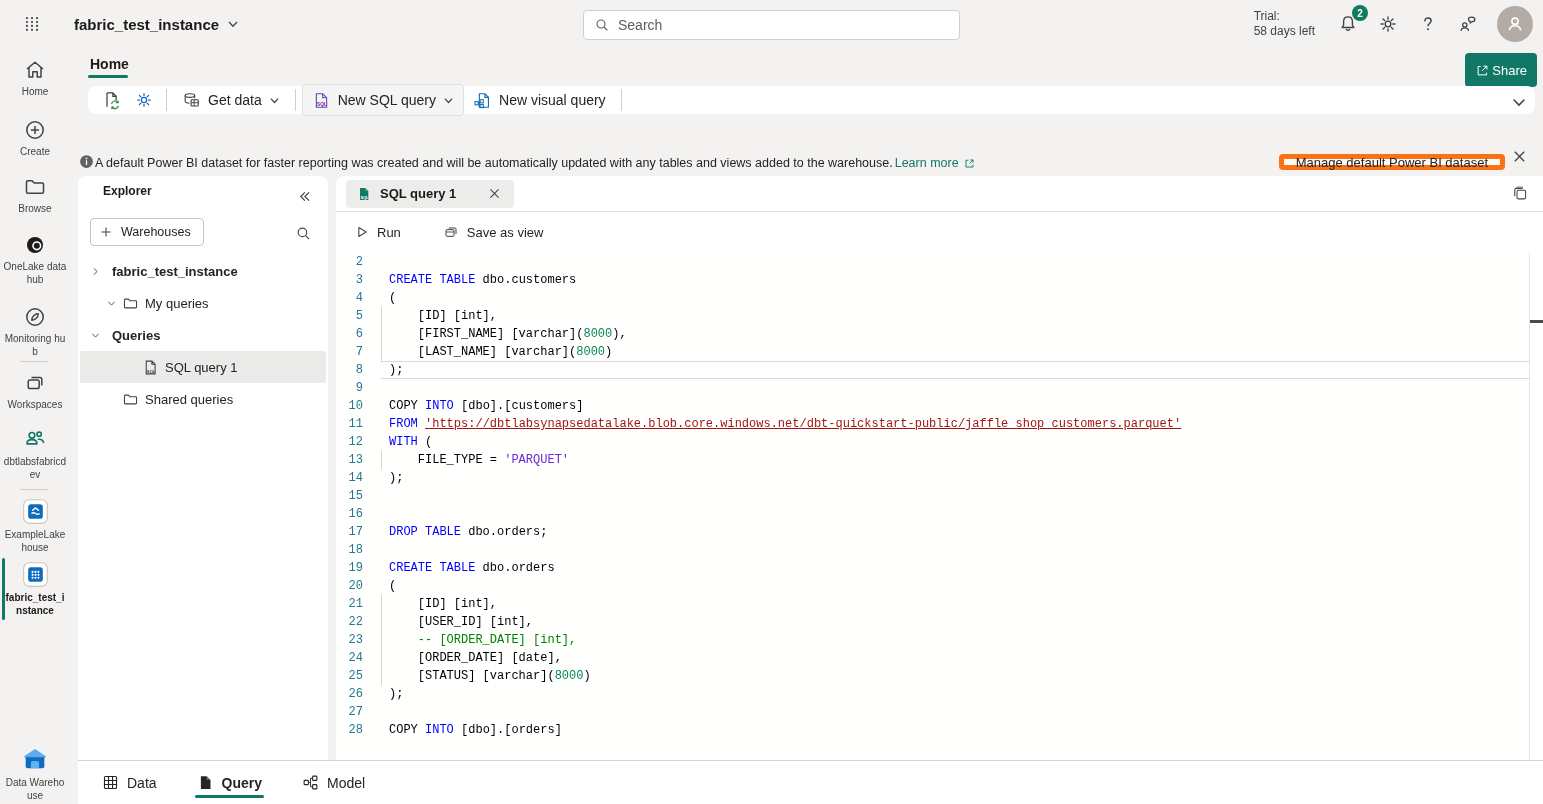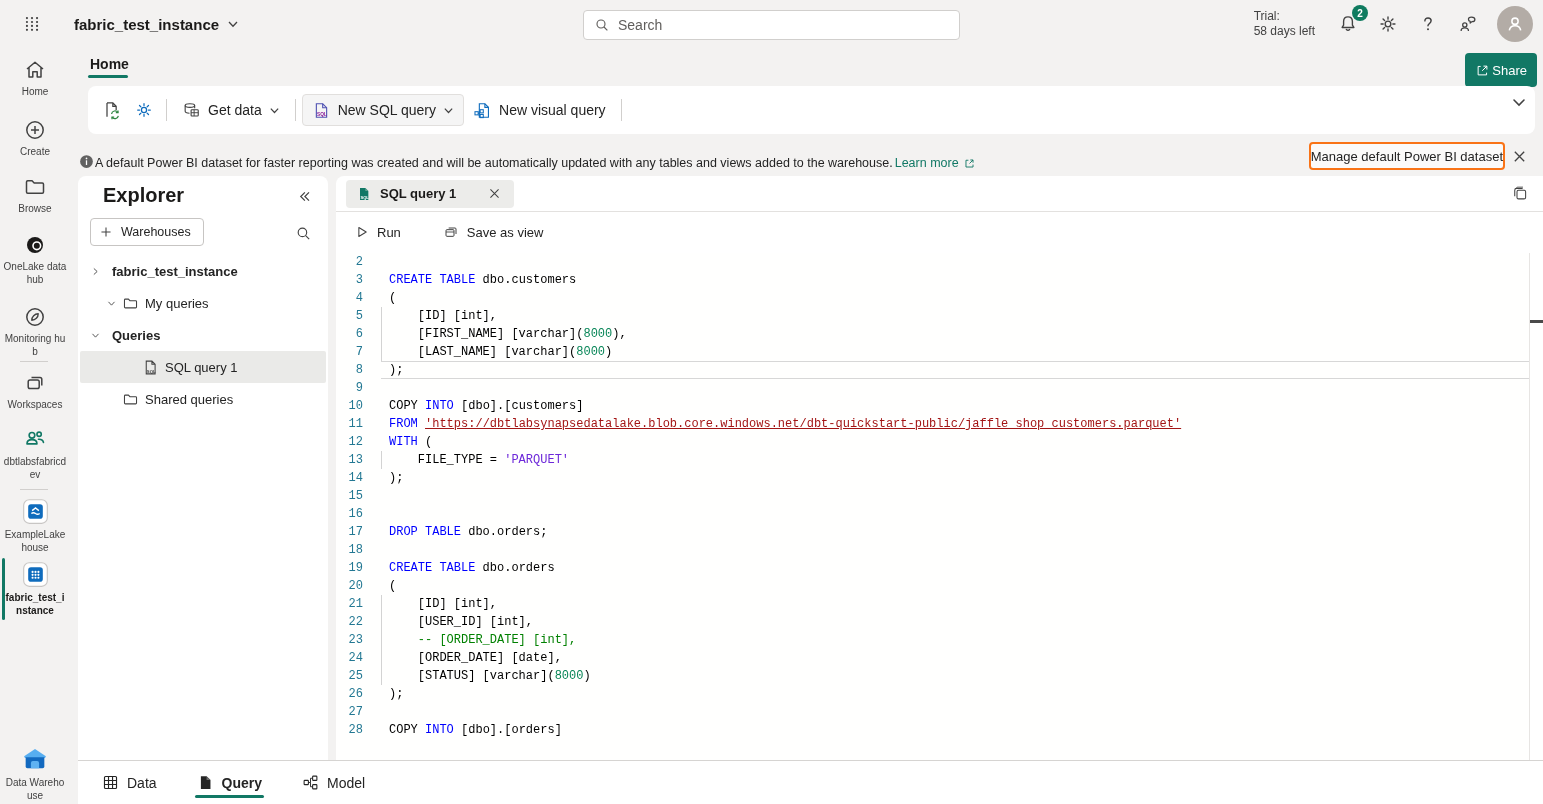--- a/index.html
+++ b/index.html
@@ -29,47 +29,47 @@
   #notif-badge { position:absolute; top:-2px; right:-3px; min-width:16px; height:16px; border-radius:8px; background:#0f7b5f; color:#fff; font-size:10px; font-weight:700; display:flex; align-items:center; justify-content:center; padding:0 3px; }
   #avatar { width:36px; height:36px; border-radius:50%; background:#b3aca6; display:flex; align-items:center; justify-content:center; margin-left:6px; }
 
   
   #home-row { left:78px; top:48px; right:0; height:34px; }
   #home-tab { left:10px; top:4px; font-size:14px; font-weight:600; color:#1b1a19; padding:4px 2px; cursor:pointer; }
   #home-underline { left:10px; top:27px; width:40px; height:3px; background:#117865; border-radius:2px; }
   #share-btn { right:6px; top:5px; height:34px; background:#117865; color:#fff; border-radius:4px; padding:0 10px; gap:2px; font-size:13px; cursor:pointer; }
 
   #toolbar-row { left:78px; top:82px; right:0; height:46px; }
-  #toolbar-card { left:10px; top:4px; right:8px; height:48px; background:#fff; border-radius:8px; display:flex; align-items:center; padding:0 8px; }
+  #toolbar-card { left:10px; top:4px; right:8px; height:28px; background:#fff; border-radius:8px; display:flex; align-items:center; padding:0 8px; }
   .tb-icon-btn { width:32px; height:32px; }
   .tb-divider { width:1px; height:22px; background:#d1cfcd; margin:0 6px; }
   .tb-btn { height:32px; display:flex; align-items:center; gap:7px; padding:0 9px; border-radius:4px; cursor:pointer; font-size:14px; color:#242424; }
   .tb-btn.boxed { background:#f5f5f5; border:1px solid #e1dfdd; }
   #ribbon-collapse { position:absolute; right:16px; top:12px; cursor:pointer; }
 
   
   #banner { left:68px; top:128px; right:0; height:42px; display:flex; align-items:flex-end; padding:0 10px; }
   #banner .msg { font-size:12.5px; color:#242424; }
   #banner .lm { font-size:12.5px; color:#117865; cursor:pointer; display:flex; align-items:center; gap:4px; margin-left:2px; }
   #banner .spacer { flex:1; }
-  #manage-btn { height:28px; border:2px solid #f97316; background:#fbfaf9; border-radius:4px; padding:0 0; font-size:13px; color:#242424; cursor:pointer; display:flex; align-items:center; }
+  #manage-btn { height:16px; border:5px solid #f97316; background:#fbfaf9; border-radius:4px; padding:0 12px; font-size:13px; color:#242424; cursor:pointer; display:flex; align-items:center; }
   #banner-close { width:28px; height:28px; }
 
   
   #rail { left:0; top:48px; width:78px; bottom:0; }
   .rail-item { position:absolute; left:2px; width:66px; text-align:center; cursor:pointer; }
   .rail-item .ric { display:flex; justify-content:center; }
   .rail-item .rlbl { font-size:10px; line-height:13px; color:#424242; margin-top:3px; word-break:break-all; padding:0 1px; }
   .rail-item.selected .rlbl { font-weight:700; color:#1b1a19; }
   .rail-divider { position:absolute; left:20px; width:28px; height:1px; background:#d1cfcd; }
   #rail-selected-bar { position:absolute; left:2px; top:510px; width:3px; height:62px; background:#117865; border-radius:2px; }
 
   
   #explorer { left:78px; top:176px; width:250px; height:584px; background:#fff; border-radius:8px 8px 0 0; }
-  #explorer-title { left:25px; top:8px; font-size:20px; font-weight:700; color:#1b1a19; }
+  #explorer-title { left:25px; top:8px; font-size:12px; font-weight:700; color:#1b1a19; }
   #explorer-collapse { right:12px; top:8px; width:24px; height:24px; }
   #warehouses-btn { left:12px; top:42px; height:28px; border:1px solid #c7c5c3; background:#fff; border-radius:4px; padding:0 12px 0 8px; gap:8px; font-size:12.5px; color:#242424; cursor:pointer; }
   #explorer-search { right:14px; top:46px; width:22px; height:22px; }
   #tree { left:0; top:79px; right:0; }
   .tree-row { height:32px; display:flex; align-items:center; cursor:pointer; font-size:13px; color:#242424; position:relative; }
   .tree-row .chev { width:14px; display:flex; justify-content:center; }
   .tree-row .ticon { margin:0 6px 0 4px; display:flex; }
   .tree-row.bold { font-weight:600; }
   .tree-row.selected { background:#eaeae8; border-radius:2px; margin:0 2px; }
 

